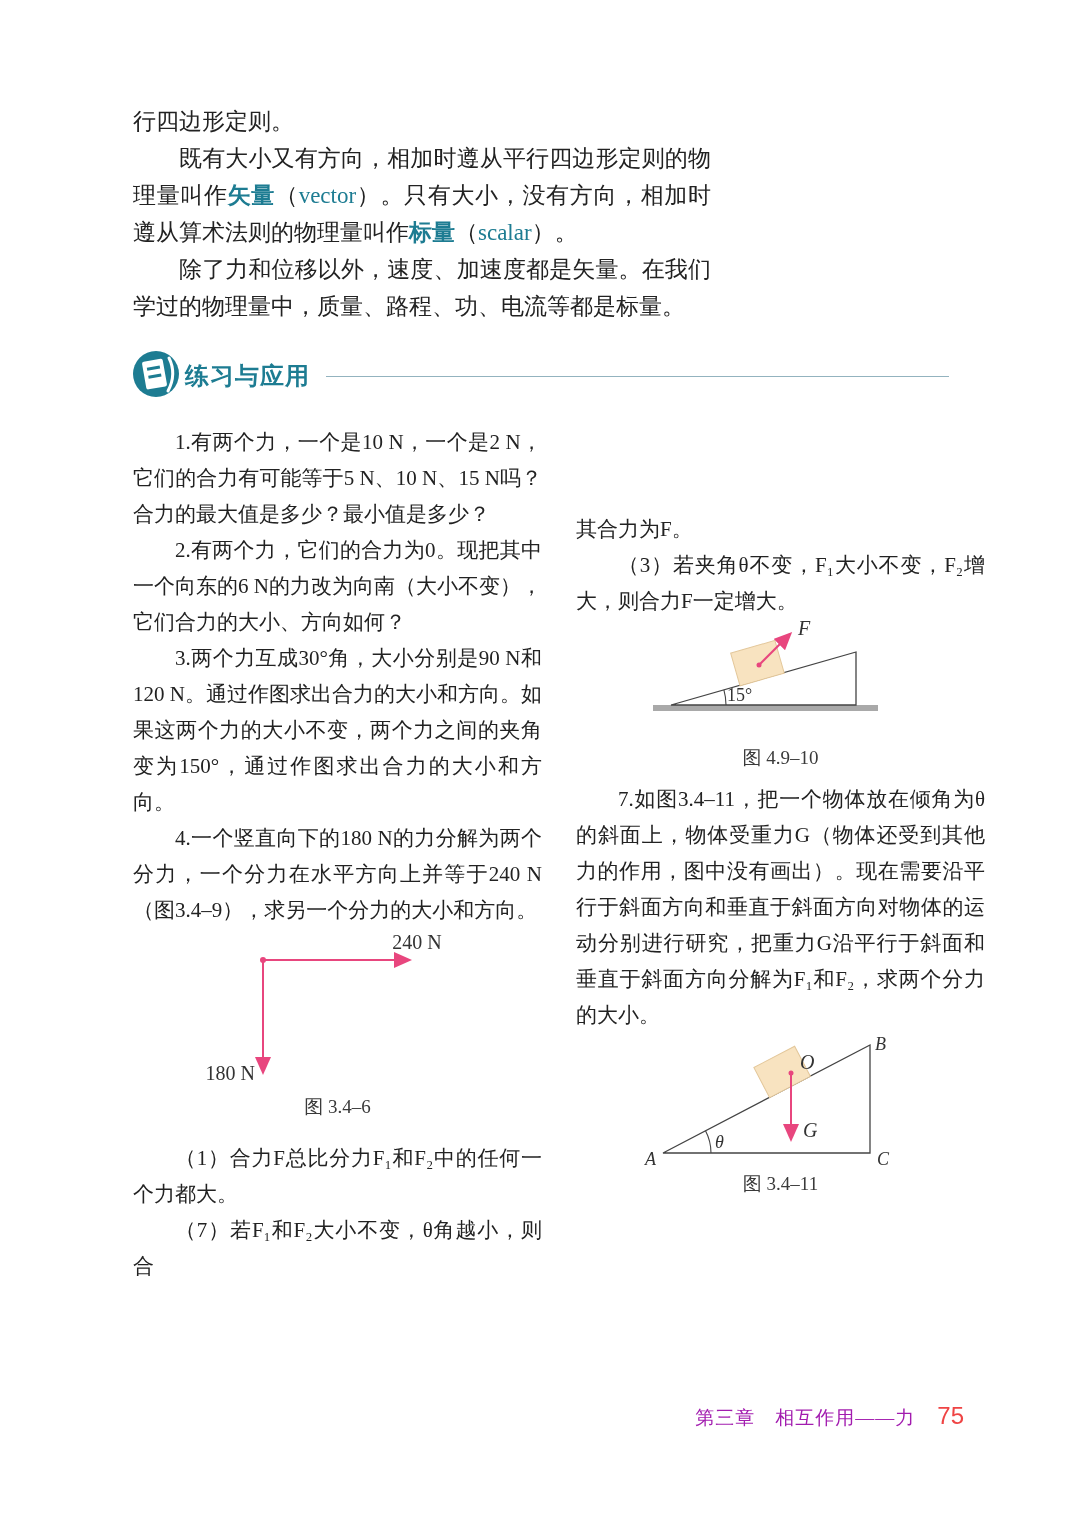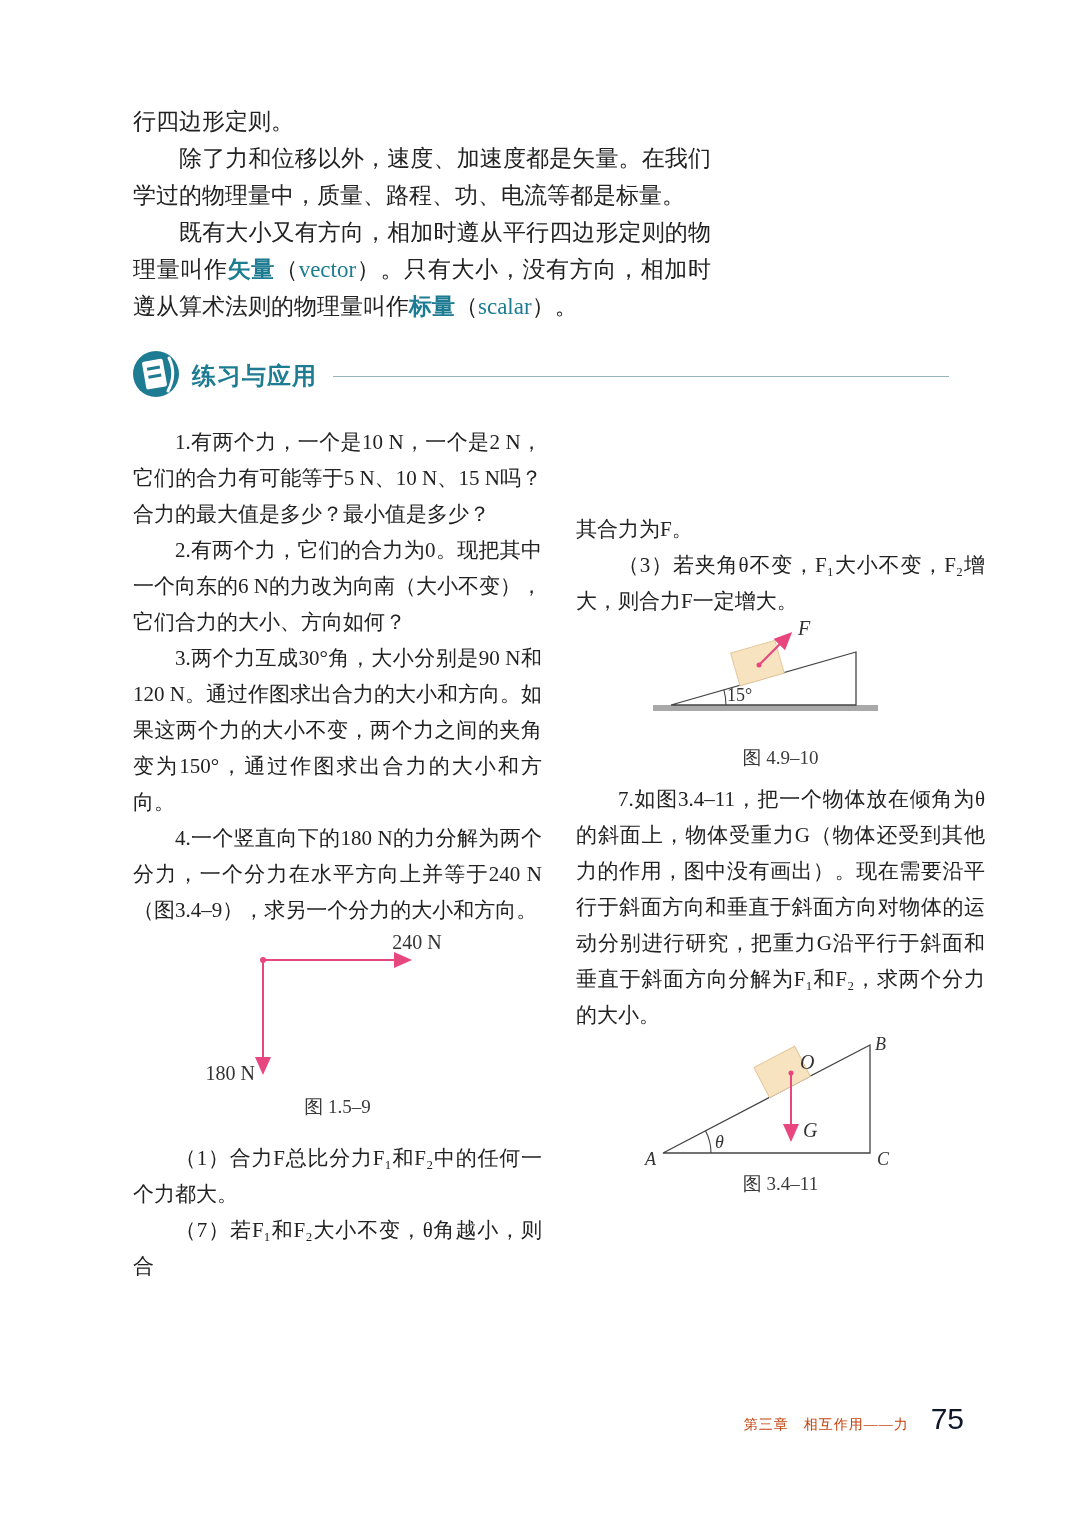--- a/index.html
+++ b/index.html
@@ -16,21 +16,21 @@
   .indent{text-indent:2em;}
   .flush{text-indent:0;}
   .term{color:#1d7c92;font-weight:bold;}
   .term-en{color:#1d7c92;}
   
   .section-header{
     position:absolute;left:131px;top:349px;width:820px;height:54px;
     display:flex;align-items:center;
   }
   .section-title{
-    color:#1d7c92;font-weight:bold;font-size:24px;margin-left:9px;
+    color:#1d7c92;font-weight:bold;font-size:24px;margin-left:2px;
     font-family:"Liberation Sans","DejaVu Sans",sans-serif;letter-spacing:1px;
   }
   .section-rule{flex:1;height:0;border-top:1.5px solid #93b3bf;margin-left:16px;margin-right:2px;}
   
   .columns{
     position:absolute;left:133px;top:424px;width:852px;
     display:flex;gap:34px;align-items:center;
   }
   .col{width:409px;font-size:21px;line-height:36px;text-align:justify;}
   .col p{margin:0;text-indent:2em;}
@@ -45,35 +45,35 @@
     font-size:19px;color:#3a3a3a;line-height:26px;text-align:center;display:block;
     margin-top:4px;
   }
   .svg-label{font-family:"Liberation Serif","DejaVu Serif",serif;font-size:20px;fill:#333;}
   .svg-label-it{font-style:italic;}
   .svg-small{font-size:18px;}
   
   .footer{
     position:absolute;right:116px;top:1402px;display:flex;align-items:baseline;
   }
-  .footer-chapter{font-size:14px;color:#c2410c;letter-spacing:1px;}
+  .footer-chapter{font-size:19px;color:#a21caf;letter-spacing:1px;}
   .footer-page{
-    font-size:30px;color:#0f172a;margin-left:22px;
+    font-size:24px;color:#ef4444;margin-left:22px;
     font-family:"Liberation Sans","DejaVu Sans",sans-serif;
   }
 </style>
 </head>
 <body>
 
 <div class="page">
 
   <div class="intro">
     <p class="flush">行四边形定则。</p>
+    <p class="indent"><span>既有大小又有方向，相加时遵从平行四边形定则的物理量叫作</span><span class="term">矢量</span><span>（</span><span class="term-en">vector</span><span>）。只有大小，没有方向，相加时遵从算术法则的物理量叫作</span><span class="term">标量</span><span>（</span><span class="term-en">scalar</span><span>）。</span></p>
     <p class="indent">除了力和位移以外，速度、加速度都是矢量。在我们学过的物理量中，质量、路程、功、电流等都是标量。</p>
-    <p class="indent"><span>既有大小又有方向，相加时遵从平行四边形定则的物理量叫作</span><span class="term">矢量</span><span>（</span><span class="term-en">vector</span><span>）。只有大小，没有方向，相加时遵从算术法则的物理量叫作</span><span class="term">标量</span><span>（</span><span class="term-en">scalar</span><span>）。</span></p>
   </div>
 
   <div class="section-header">
     <span>
       <svg width="52" height="52" viewBox="0 0 52 52">
         <circle cx="25" cy="26" r="23" fill="#1d7c92"></circle>
         <g transform="rotate(-10 24 26)">
           <rect x="13" y="12" width="21" height="28" rx="2" fill="#ffffff"></rect>
           <line x1="17" y1="20" x2="30" y2="20" stroke="#1d7c92" stroke-width="3"></line>
           <line x1="17" y1="28" x2="30" y2="28" stroke="#1d7c92" stroke-width="3"></line>
@@ -99,21 +99,21 @@
             <marker id="ah349" markerWidth="9" markerHeight="8" refX="7.5" refY="4" orient="auto">
               <polygon points="0 0, 9 4, 0 8" fill="#e8467e"></polygon>
             </marker>
           </defs>
           <circle cx="130" cy="28" r="3" fill="#e8467e"></circle>
           <line x1="130" y1="28" x2="276" y2="28" stroke="#e8467e" stroke-width="2" marker-end="url(#ah349)"></line>
           <line x1="130" y1="28" x2="130" y2="140" stroke="#e8467e" stroke-width="2" marker-end="url(#ah349)"></line>
           <text x="284" y="17" text-anchor="middle" class="svg-label">240 N</text>
           <text x="122" y="148" text-anchor="end" class="svg-label">180 N</text>
         </svg>
-        <figcaption class="fig-caption">图 1.5–9</figcaption>
+        <figcaption class="fig-caption">图 3.4–6</figcaption>
       </figure>
 
       <p>（1）合力F总比分力F₁和F₂中的任何一个力都大。</p>
       <p>（7）若F₁和F₂大小不变，θ角越小，则合</p>
     </div>
 
     <div class="col">
       <p class="flush">其合力为F。</p>
       <p>（3）若夹角θ不变，F₁大小不变，F₂增大，则合力F一定增大。</p>
 

